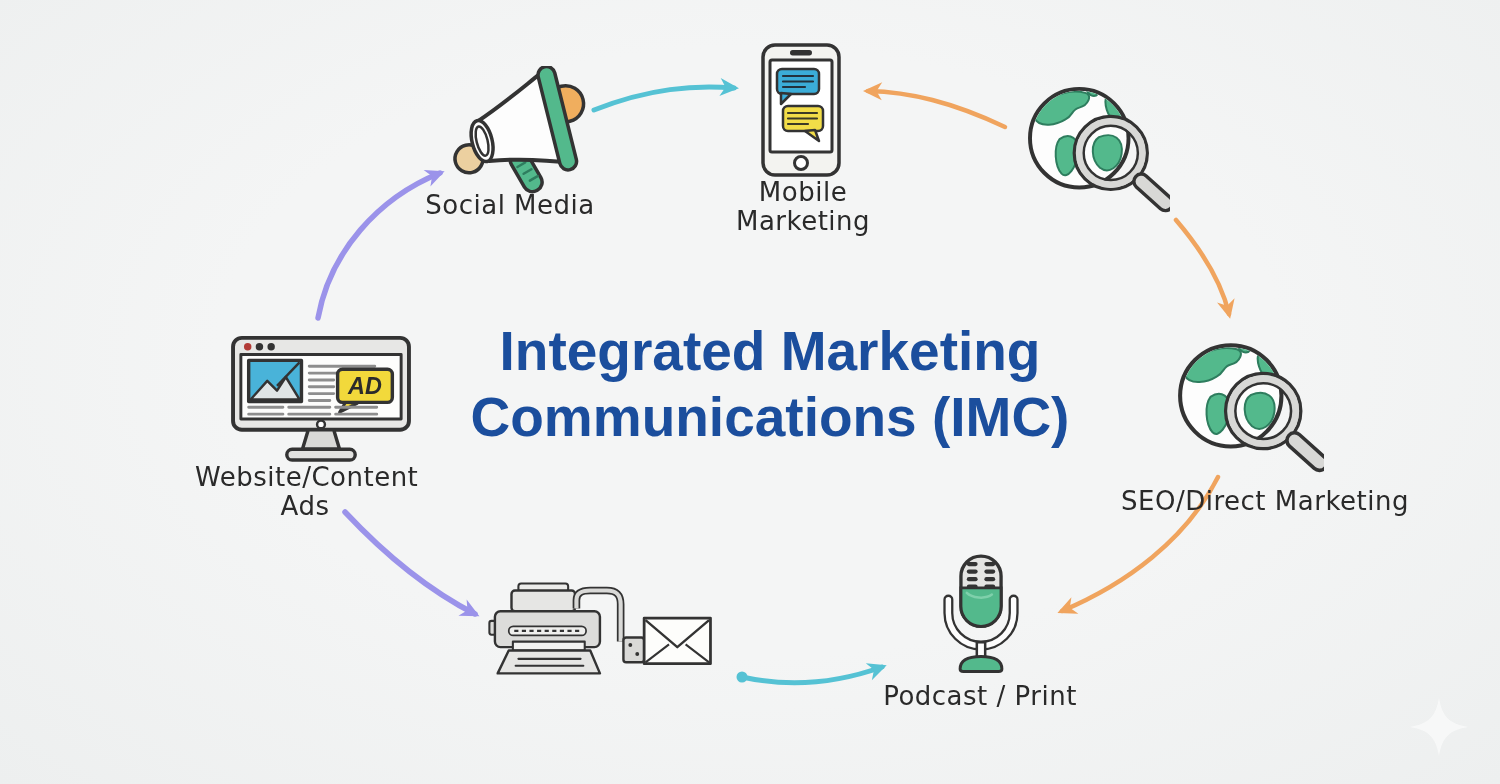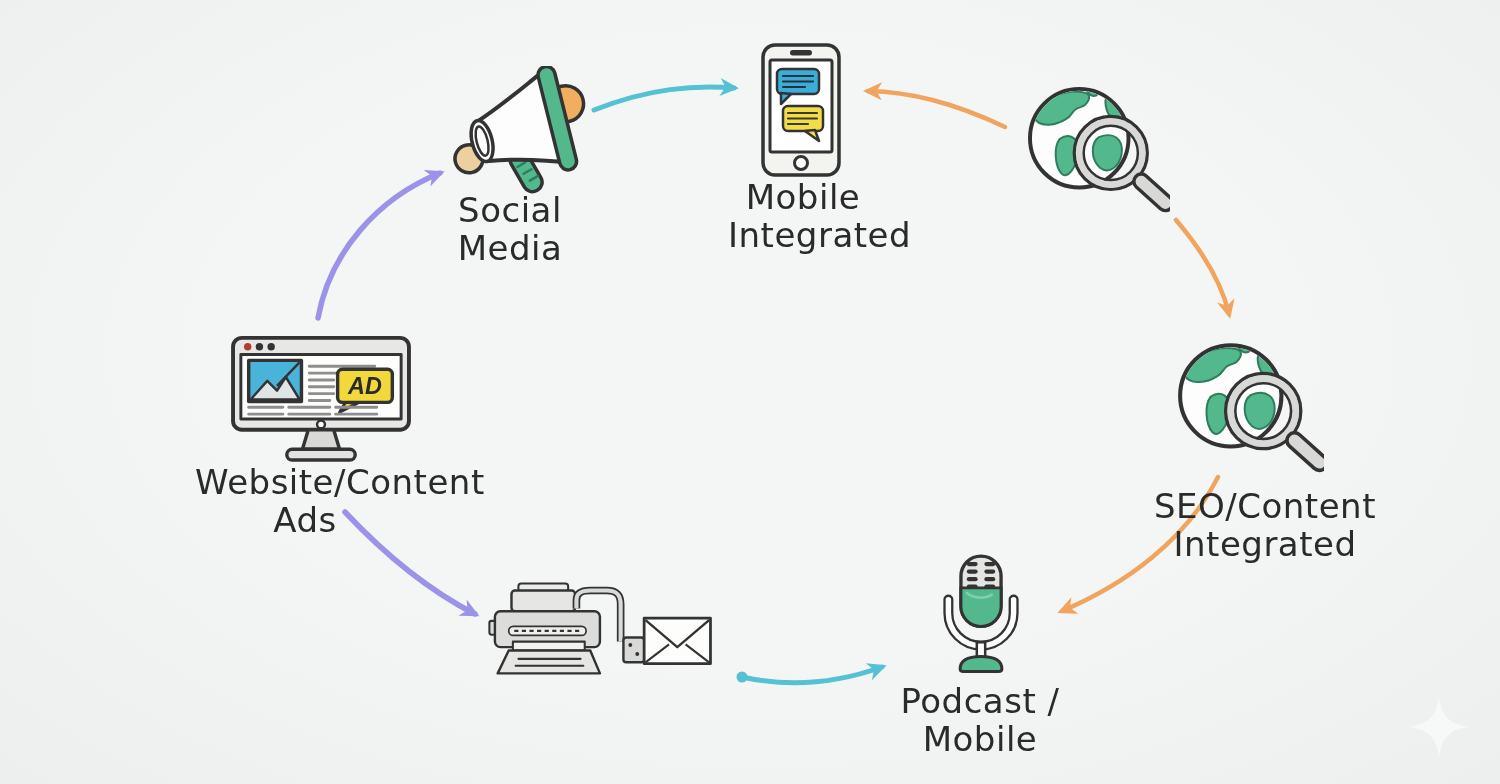--- a/index.html
+++ b/index.html
@@ -4,21 +4,21 @@
 <style>
   html,body{margin:0;padding:0;background:#e8eaea;}
   .canvas{
     position:relative;width:1500px;height:784px;overflow:hidden;
     background:radial-gradient(ellipse at 50% 45%, #f4f5f5 50%, #edefef 100%);
     font-family:"DejaVu Sans", sans-serif;
   }
   .arrows{position:absolute;left:0;top:0;width:1500px;height:784px;}
   .node{position:absolute;}
   .node-label{
-    position:absolute;text-align:center;font-size:34px;color:#2a2a2a;
+    position:absolute;text-align:center;font-size:26px;color:#2a2a2a;
     letter-spacing:.5px;line-height:1.12;font-family:"DejaVu Sans",sans-serif;
   }
   .title{
     position:absolute;left:370px;top:318px;width:800px;text-align:center;
     font-family:"Liberation Sans",sans-serif;font-weight:bold;font-size:55px;
     line-height:1.2;color:#1b4e9d;letter-spacing:0;
   }
   .watermark{position:absolute;left:1408px;top:696px;width:62px;height:62px;opacity:.55;}
   svg{display:block;}
 </style>
@@ -42,20 +42,24 @@
     <path d="M318,318 C330,252 378,198 440,173" fill="none" stroke="#9b93ea" stroke-width="5.5" stroke-linecap="round" marker-end="url(#mk-purple)"></path>
     <path d="M594,110 C650,88 694,85 734,88" fill="none" stroke="#55c2d4" stroke-width="5" stroke-linecap="round" marker-end="url(#mk-teal)"></path>
     <path d="M1005,127 C952,102 910,92 868,91" fill="none" stroke="#f0a45e" stroke-width="4.5" stroke-linecap="round" marker-end="url(#mk-orange)"></path>
     <path d="M1176,220 C1205,254 1222,284 1229,314" fill="none" stroke="#f0a45e" stroke-width="4.5" stroke-linecap="round" marker-end="url(#mk-orange)"></path>
     <path d="M1218,477 C1186,540 1126,584 1062,611" fill="none" stroke="#f0a45e" stroke-width="4.5" stroke-linecap="round" marker-end="url(#mk-orange)"></path>
     <circle cx="742" cy="677" r="5.5" fill="#55c2d4"></circle>
     <path d="M742,677 C792,688 840,682 882,667" fill="none" stroke="#55c2d4" stroke-width="5" stroke-linecap="round" marker-end="url(#mk-teal)"></path>
     <path d="M345,512 C390,560 432,592 475,614" fill="none" stroke="#9b93ea" stroke-width="5.5" stroke-linecap="round" marker-end="url(#mk-purple)"></path>
   </svg>
 
+  <div class="title">
+    <div>Integrated Marketing</div>
+    <div>Communications (IMC)</div>
+  </div>
 
   <div class="node" style="left:448px;top:66px;">
     <svg width="145" height="130" viewBox="0 0 145 130">
       <g transform="rotate(-14 70 62)" stroke-linejoin="round">
         <circle cx="15" cy="80" r="14" fill="#ecd0a0" stroke="#333" stroke-width="3.5"></circle>
         <circle cx="122" cy="50" r="18" fill="#f0ae5e" stroke="#333" stroke-width="3.5"></circle>
         <g transform="rotate(-16 67 106)">
           <rect x="58" y="84" width="19" height="44" rx="9" fill="#53b98c" stroke="#333" stroke-width="3.5"></rect>
           <path d="M62,98 h9 M64,107 h9 M66,116 h9" stroke="#2e7d5e" stroke-width="2.5" stroke-linecap="round" fill="none"></path>
         </g>
@@ -77,21 +81,21 @@
         <rect x="17" y="27" width="42" height="25" rx="5" fill="#3badd8" stroke="#333" stroke-width="2.5"></rect>
         <path d="M21,51 L21,62 L31,52 Z" fill="#3badd8" stroke="#333" stroke-width="2.5"></path>
         <path d="M23,34 h30 M23,39.5 h30 M23,45 h22" stroke="#23323d" stroke-width="2.2" stroke-linecap="round" fill="none"></path>
         <rect x="23" y="64" width="40" height="25" rx="5" fill="#f2dd48" stroke="#333" stroke-width="2.5"></rect>
         <path d="M55,88 L59,99 L45,89 Z" fill="#f2dd48" stroke="#333" stroke-width="2.5"></path>
         <path d="M28,71 h29 M28,76.5 h29 M28,82 h20" stroke="#3b3a26" stroke-width="2.2" stroke-linecap="round" fill="none"></path>
       </g>
       <circle cx="41" cy="121" r="6.5" fill="#ffffff" stroke="#333" stroke-width="3"></circle>
     </svg>
   </div>
-  <div class="node-label" style="left:728px;top:178px;width:150px;">Mobile Integrated</div>
+  <div class="node-label" style="left:728px;top:178px;width:150px;">Mobile Marketing</div>
 
   <svg width="0" height="0" style="position:absolute">
     <defs>
       <clipPath id="clip-globe">
           <circle cx="58" cy="57" r="48"></circle>
         </clipPath>
       <clipPath id="clip-lens">
           <circle cx="90" cy="72" r="27"></circle>
         </clipPath>
       <g id="globemag">
@@ -119,21 +123,21 @@
     <svg width="148" height="133" viewBox="0 0 150 135">
       <use href="#globemag"></use>
     </svg>
   </div>
 
   <div class="node" style="left:1172px;top:338px;">
     <svg width="152" height="137" viewBox="0 0 150 135">
       <use href="#globemag"></use>
     </svg>
   </div>
-  <div class="node-label" style="left:1115px;top:487px;width:300px;">SEO/Content Integrated</div>
+  <div class="node-label" style="left:1115px;top:487px;width:300px;">SEO/Direct Marketing</div>
 
   <div class="node" style="left:935px;top:551px;">
     <svg width="92" height="124" viewBox="0 0 110 148">
       <path d="M16,58 L16,74 A39,39 0 0 0 94,74 L94,58" fill="none" stroke="#333" stroke-width="12" stroke-linecap="round"></path>
       <path d="M16,58 L16,74 A39,39 0 0 0 94,74 L94,58" fill="none" stroke="#fdfdfd" stroke-width="6.5" stroke-linecap="round"></path>
       <rect x="31" y="6" width="48" height="84" rx="24" fill="#e4e4e2" stroke="#333" stroke-width="4"></rect>
       <path d="M31,44 H79 V66 A24,24 0 0 1 31,66 Z" fill="#53b98c" stroke="#333" stroke-width="3.5"></path>
       <path d="M38,50 C44,56 60,58 68,52" fill="none" stroke="#7fd0ab" stroke-width="3" stroke-linecap="round"></path>
       <g fill="#333">
         <rect x="38" y="13" width="13" height="5" rx="2.5"></rect>
@@ -142,21 +146,21 @@
           <rect x="59" y="22" width="13" height="5" rx="2.5"></rect>
         <rect x="38" y="31" width="13" height="5" rx="2.5"></rect>
           <rect x="59" y="31" width="13" height="5" rx="2.5"></rect>
         <rect x="38" y="40" width="13" height="5" rx="2.5"></rect>
           <rect x="59" y="40" width="13" height="5" rx="2.5"></rect>
       </g>
       <rect x="50" y="109" width="10" height="20" fill="#fdfdfd" stroke="#333" stroke-width="3"></rect>
       <path d="M30,141 C30,130 40,126 55,126 C70,126 80,130 80,141 Q80,144 76,144 L34,144 Q30,144 30,141 Z" fill="#53b98c" stroke="#333" stroke-width="3.5" stroke-linejoin="round"></path>
     </svg>
   </div>
-  <div class="node-label" style="left:880px;top:682px;width:200px;">Podcast / Mobile</div>
+  <div class="node-label" style="left:880px;top:682px;width:200px;">Podcast / Print</div>
 
   <div class="node" style="left:488px;top:582px;">
     <svg width="228" height="104" viewBox="0 0 330 150">
       <g stroke-linejoin="round">
         <rect x="44" y="2" width="72" height="12" rx="4" fill="#ececea" stroke="#333" stroke-width="3"></rect>
         <rect x="34" y="12" width="92" height="30" rx="5" fill="#e6e6e4" stroke="#333" stroke-width="3.5"></rect>
         <path d="M128,38 L128,26 C128,15 136,12 148,12 L172,12 C186,12 192,18 192,32 L192,86" fill="none" stroke="#333" stroke-width="11"></path>
         <path d="M128,38 L128,26 C128,15 136,12 148,12 L172,12 C186,12 192,18 192,32 L192,86" fill="none" stroke="#d9d9d7" stroke-width="6"></path>
         <rect x="2" y="56" width="9" height="20" rx="3" fill="#dcdcda" stroke="#333" stroke-width="3"></rect>
         <rect x="10" y="42" width="152" height="52" rx="8" fill="#dcdcda" stroke="#333" stroke-width="3.5"></rect>

